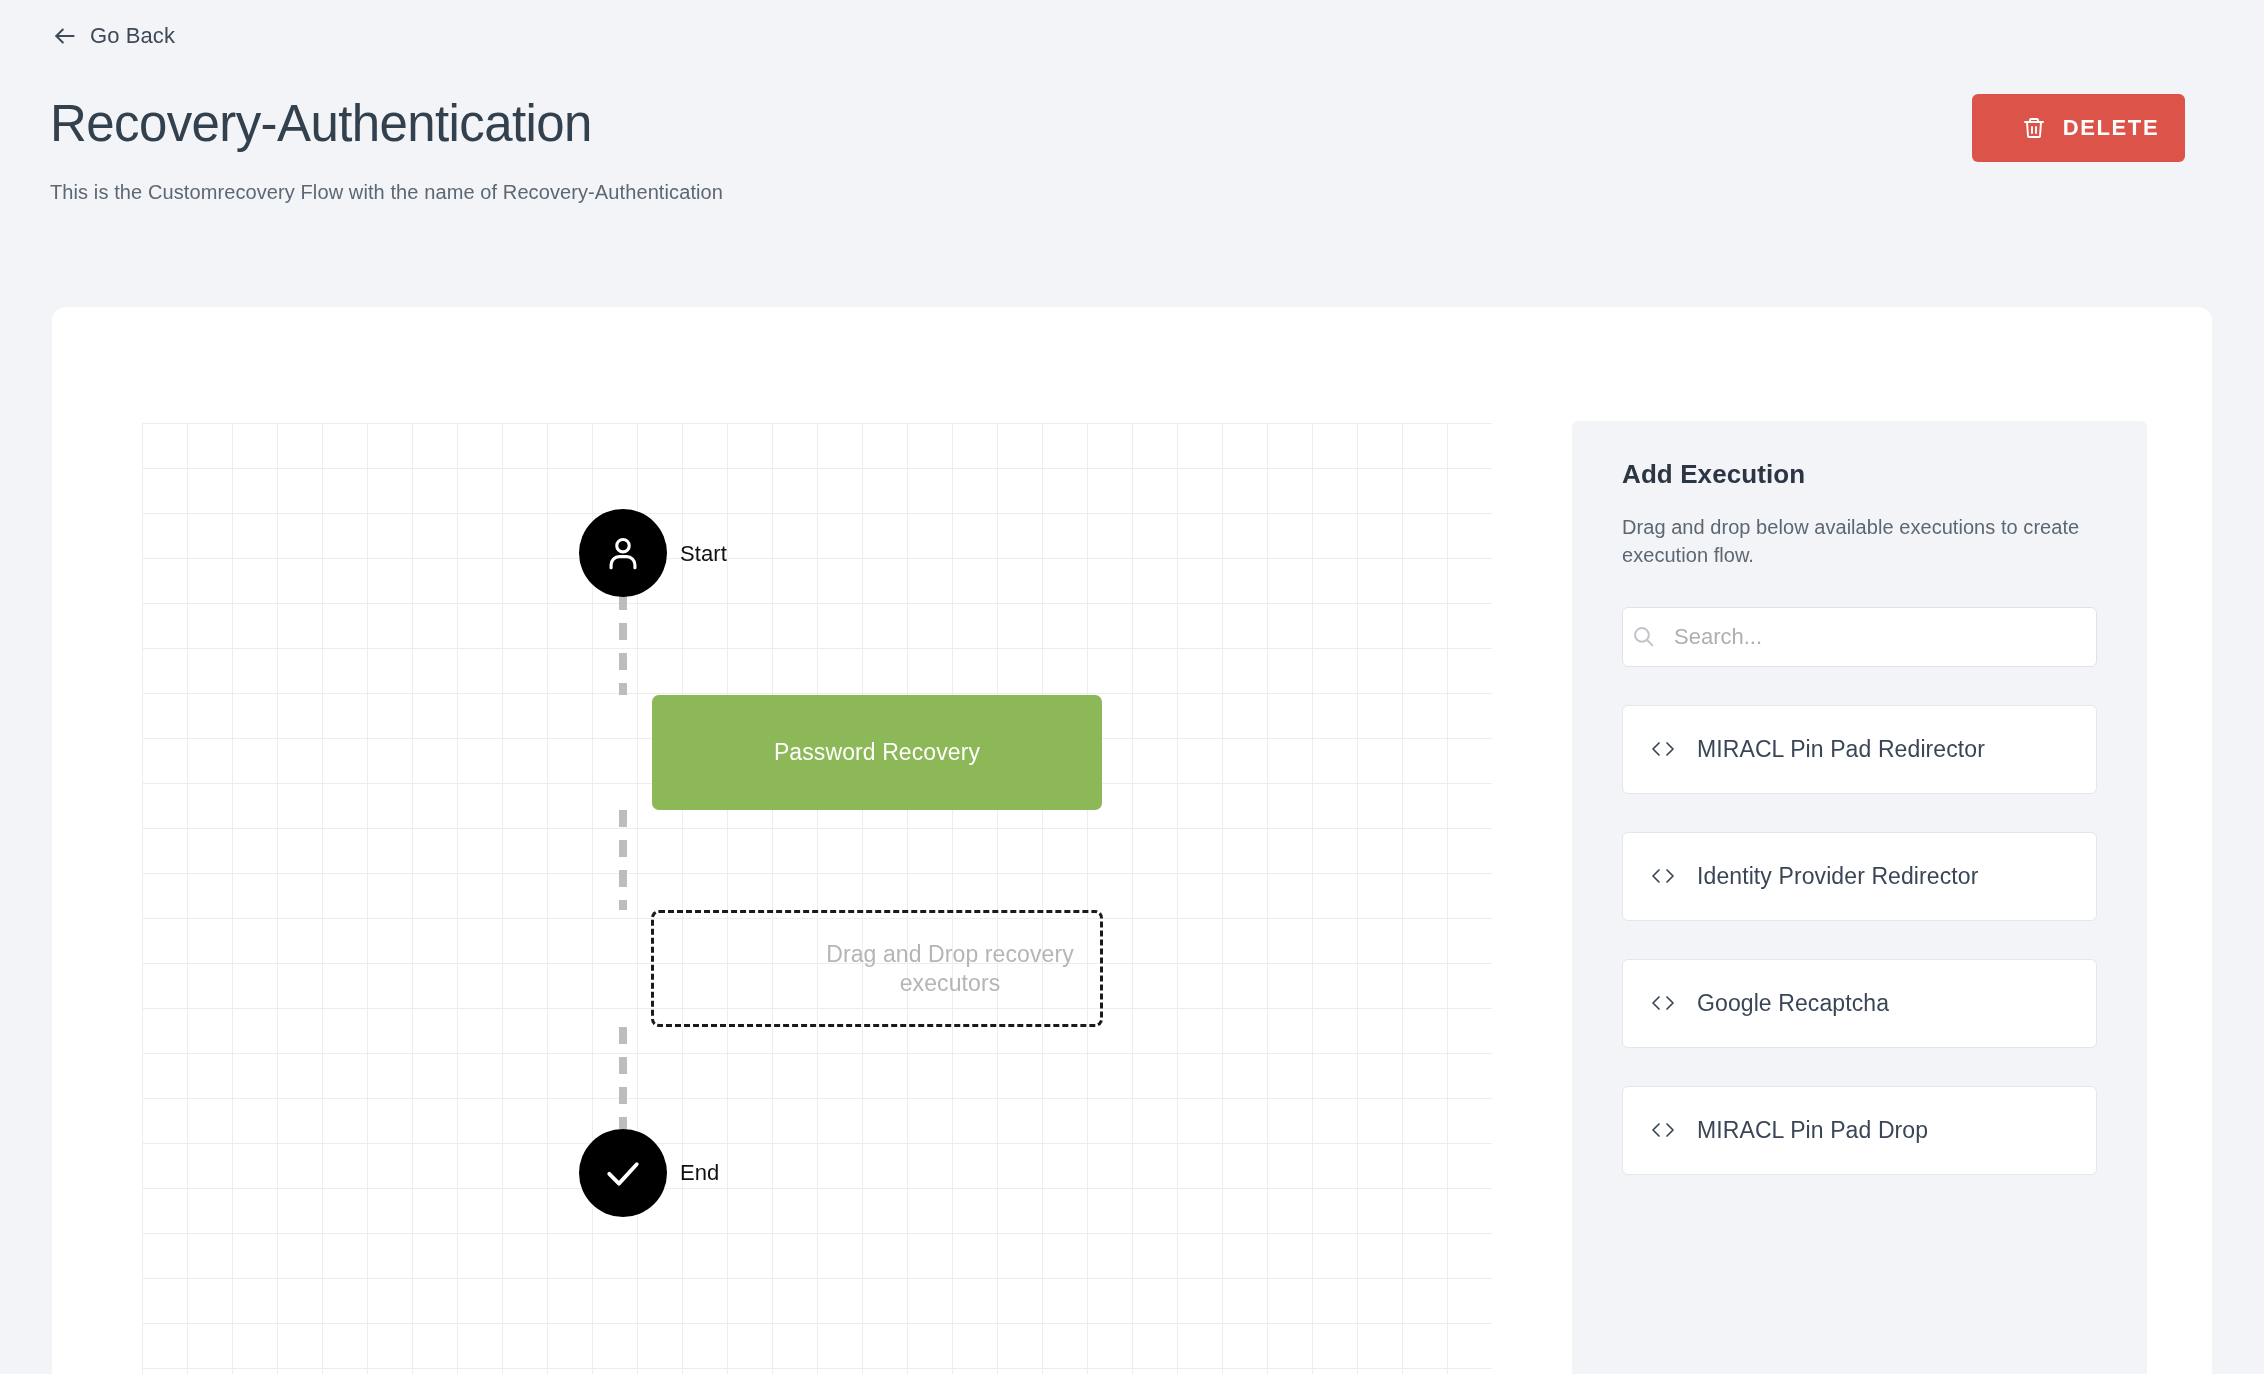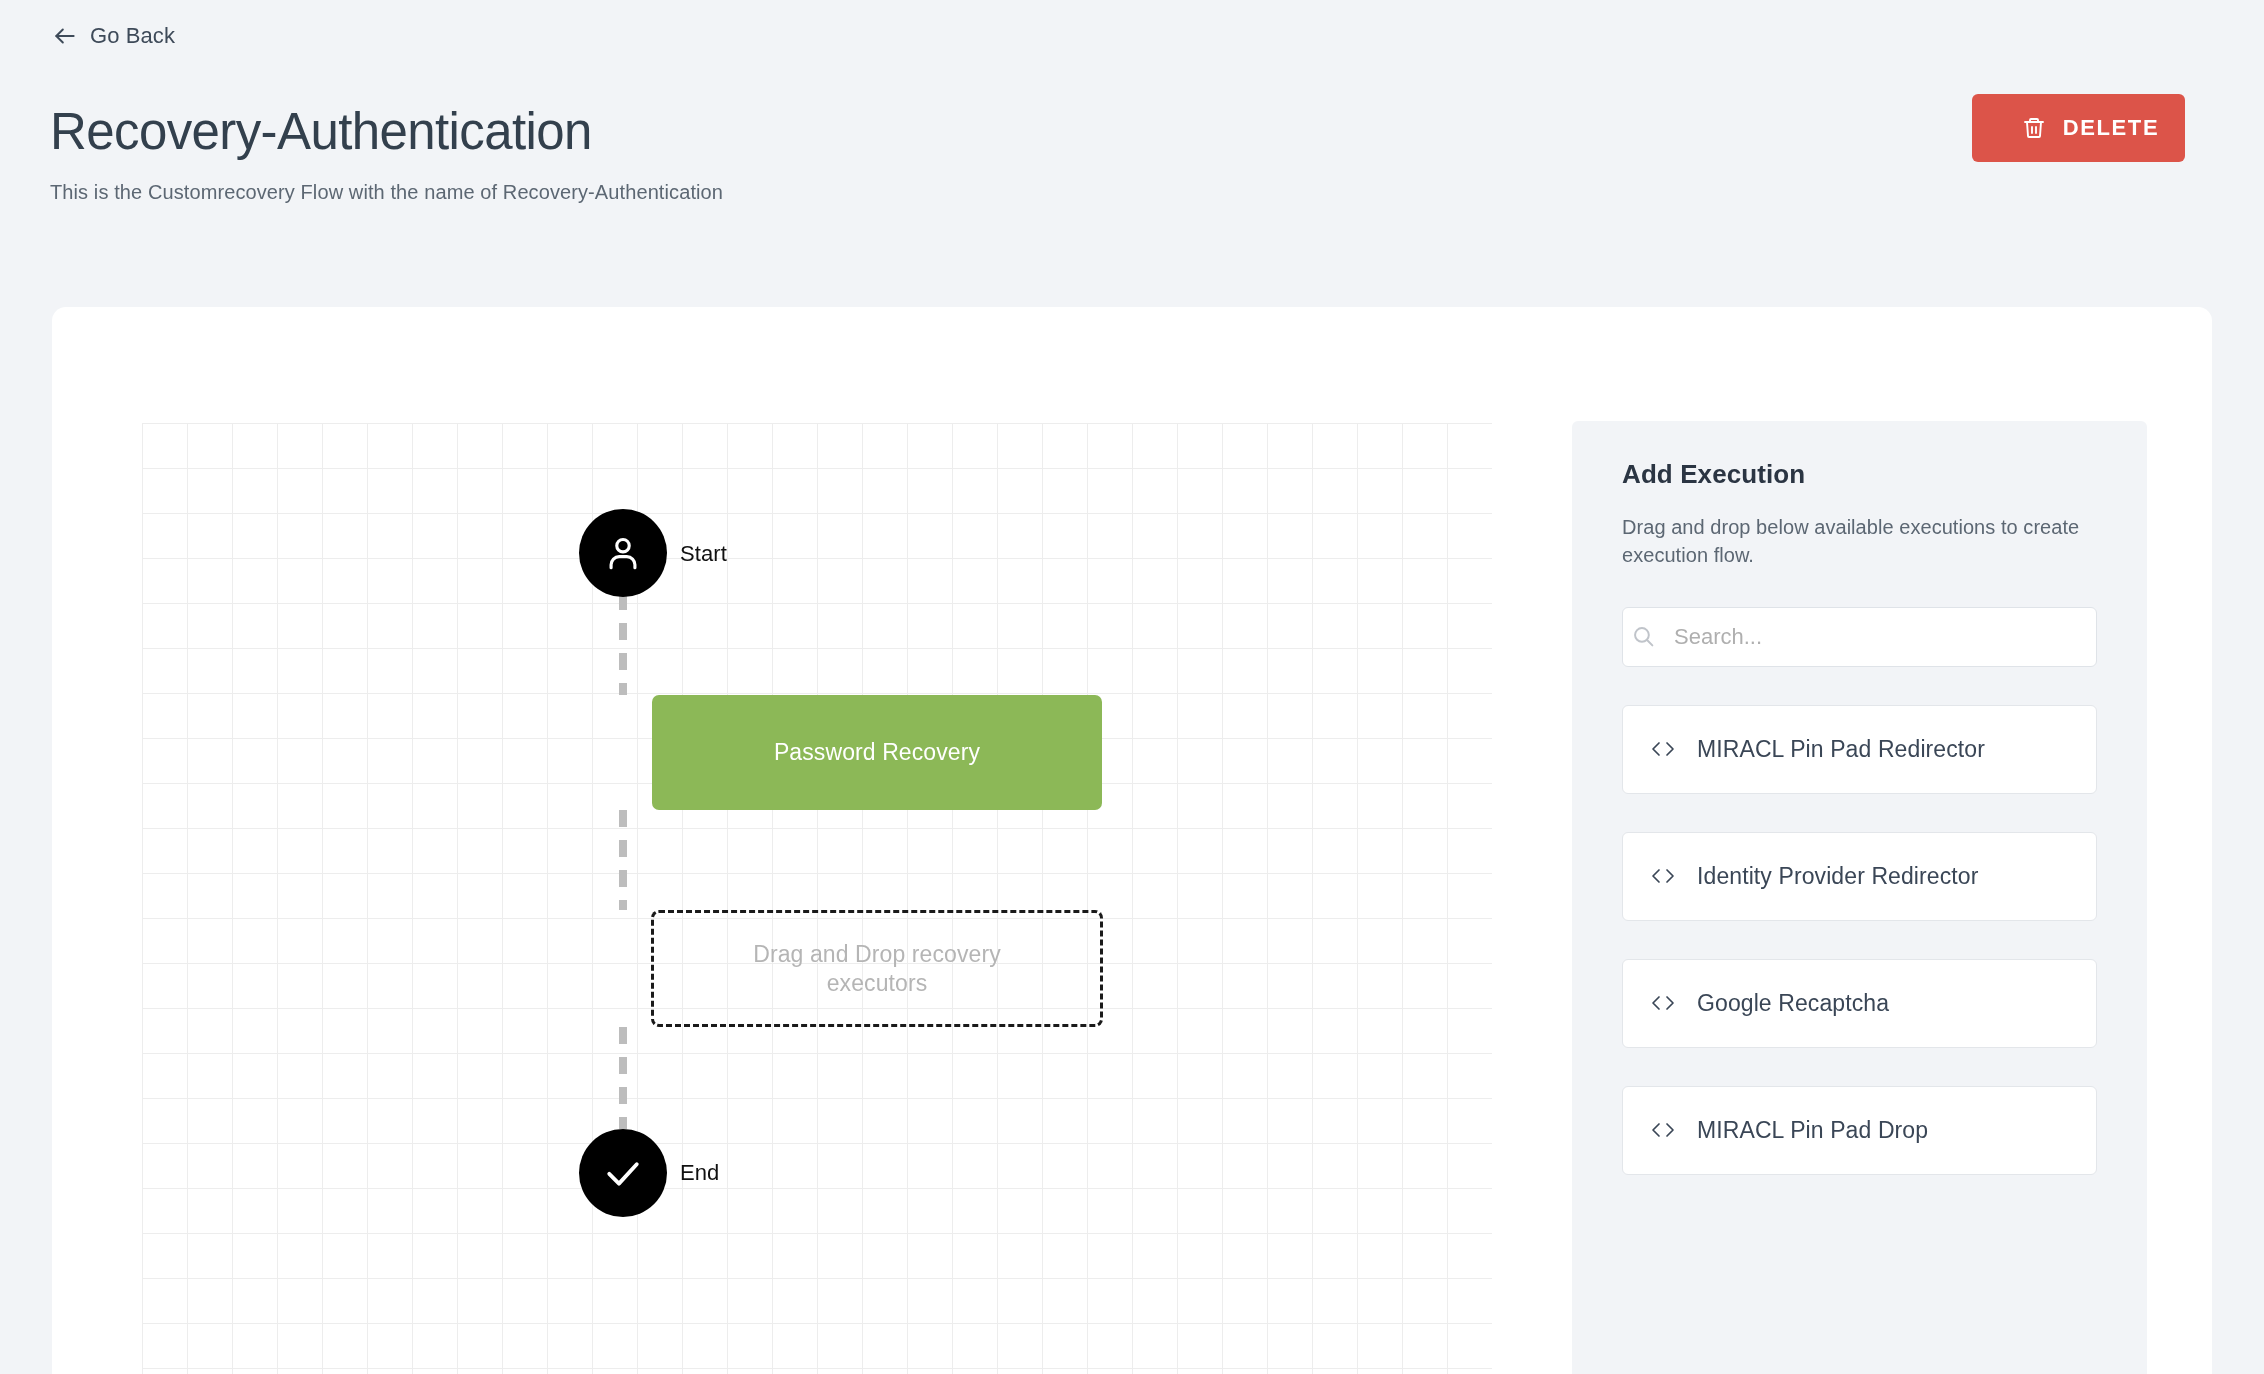--- a/index.html
+++ b/index.html
@@ -35,21 +35,21 @@
   }
   .go-back .label {
     font-size: 22px;
     color: #3E4A59;
     letter-spacing: 0.1px;
   }
 
   .page-title {
     position: absolute;
     left: 50px;
-    top: 106px;
+    top: 98px;
     font-size: 51px;
     font-weight: 400;
     color: #33404D;
     letter-spacing: -0.6px;
     line-height: 1;
   }
 
   .page-subtitle {
     position: absolute;
     left: 50px;
@@ -158,21 +158,21 @@
     color: #FFFFFF;
     letter-spacing: 0.1px;
   }
 
   .drop-zone {
     position: absolute;
     border: 3px dashed #1A1A1A;
     border-radius: 8px;
     display: flex;
     align-items: center;
-    justify-content: center;
+    justify-content: flex-end;
     text-align: center;
     background: transparent;
   }
   .drop-zone .dztext {
     font-size: 23px;
     color: #B5B5B5;
     line-height: 1.22;
     max-width: 300px;
     letter-spacing: 0.1px;
   }

